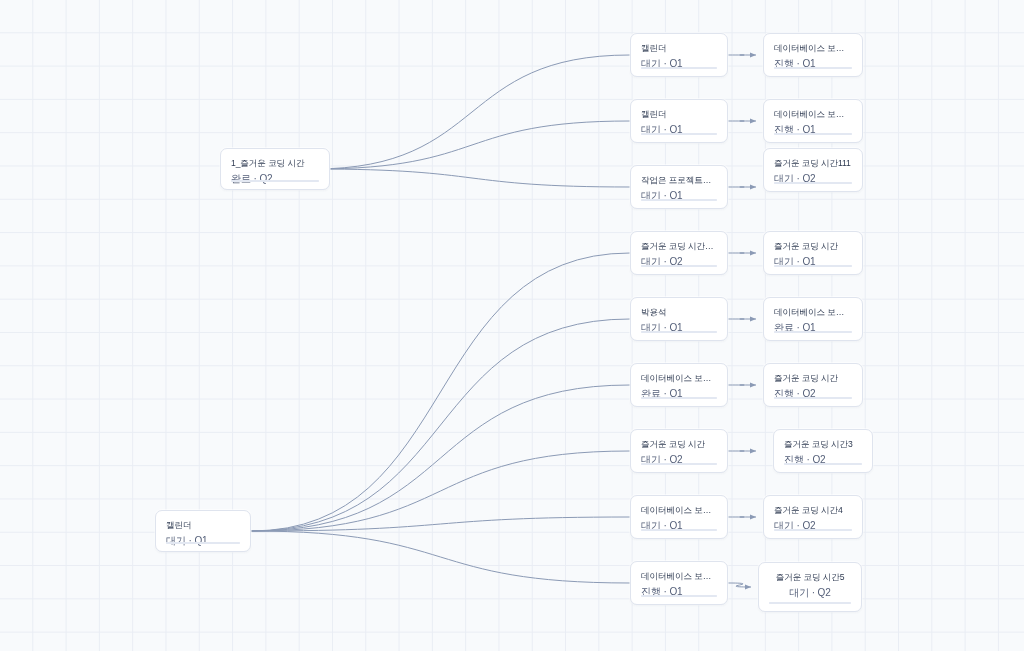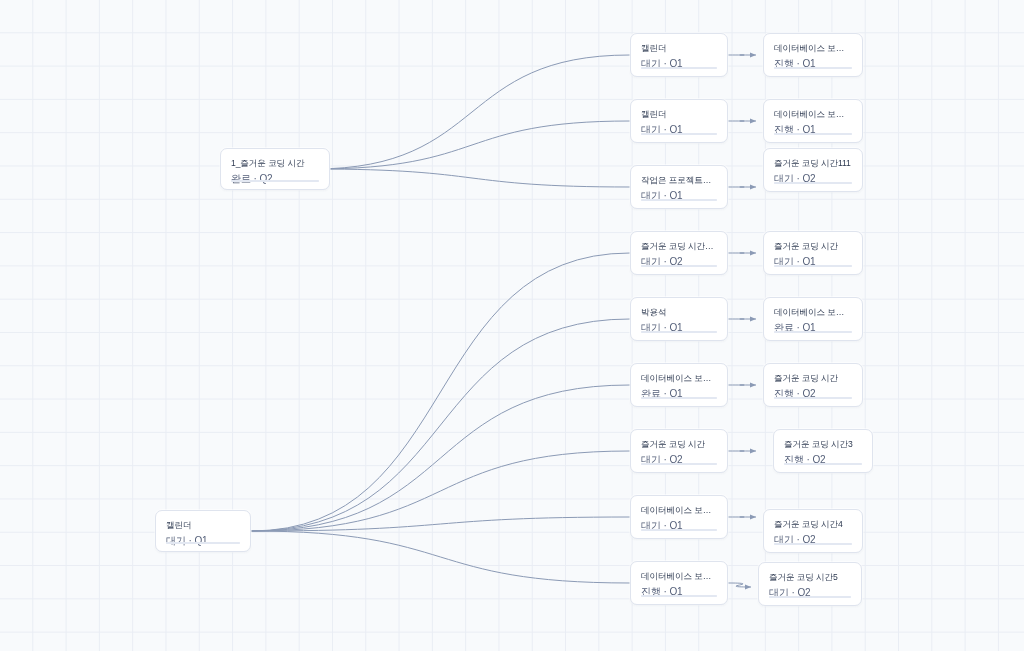--- a/index.html
+++ b/index.html
@@ -215,28 +215,28 @@
           <i style="width: 100%;"></i>
         </div>
       </div>
       <div class="node" style="left: 763px; top: 429px; width: 100px; height: 44px; margin-left: 10px;">
         <div class="node-title">즐거운 코딩 시간3</div>
         <div class="node-meta">진행 · Q2</div>
         <div class="node-progress">
           <i style="width: 100%;"></i>
         </div>
       </div>
-      <div class="node" style="left: 763px; top: 509px; width: 100px; height: 44px;">
+      <div class="node" style="left: 763px; top: 495px; width: 100px; height: 44px;">
         <div class="node-title">즐거운 코딩 시간4</div>
         <div class="node-meta">대기 · Q2</div>
         <div class="node-progress">
           <i style="width: 100%;"></i>
         </div>
       </div>
-      <div class="node" style="left: 758px; top: 562px; width: 104px; height: 44px;">
+      <div class="node" style="left: 758px; top: 562px; width: 104px; height: 50px; text-align: center;">
         <div class="node-title">즐거운 코딩 시간5</div>
         <div class="node-meta">대기 · Q2</div>
         <div class="node-progress">
           <i style="width: 100%;"></i>
         </div>
       </div>
     </div>
 </div>
 
 </body></html>

